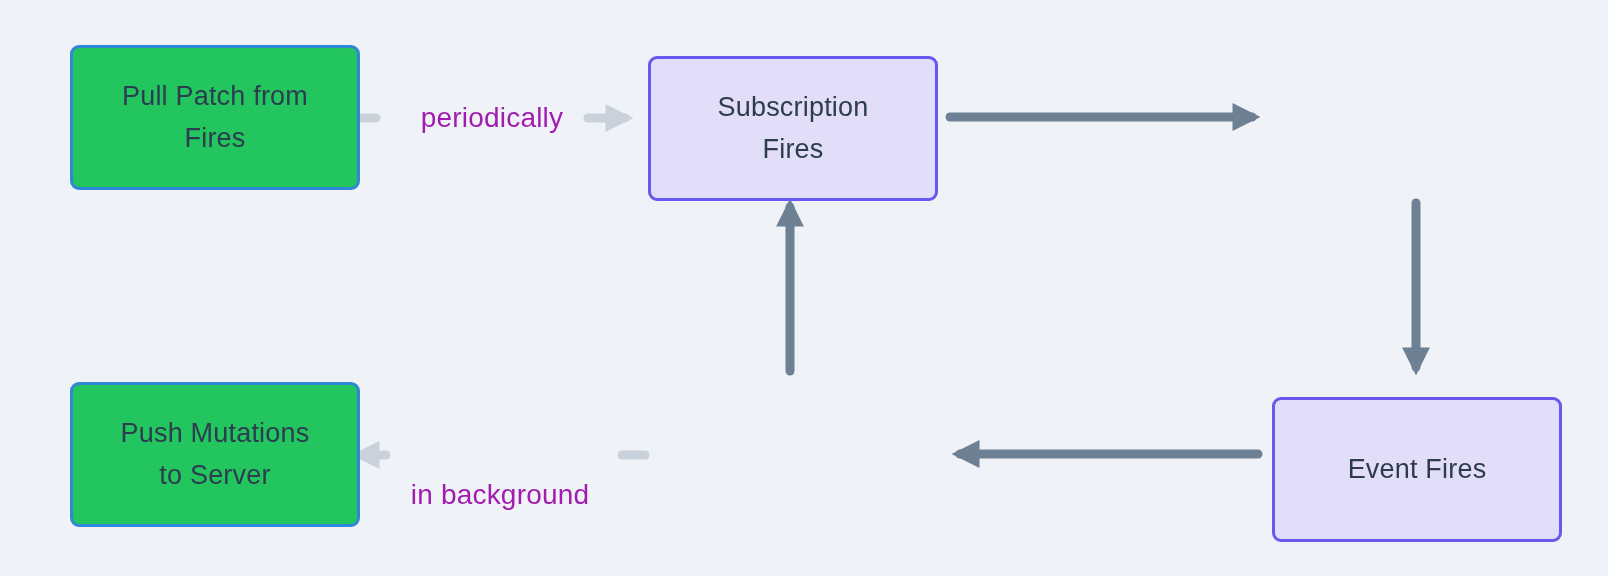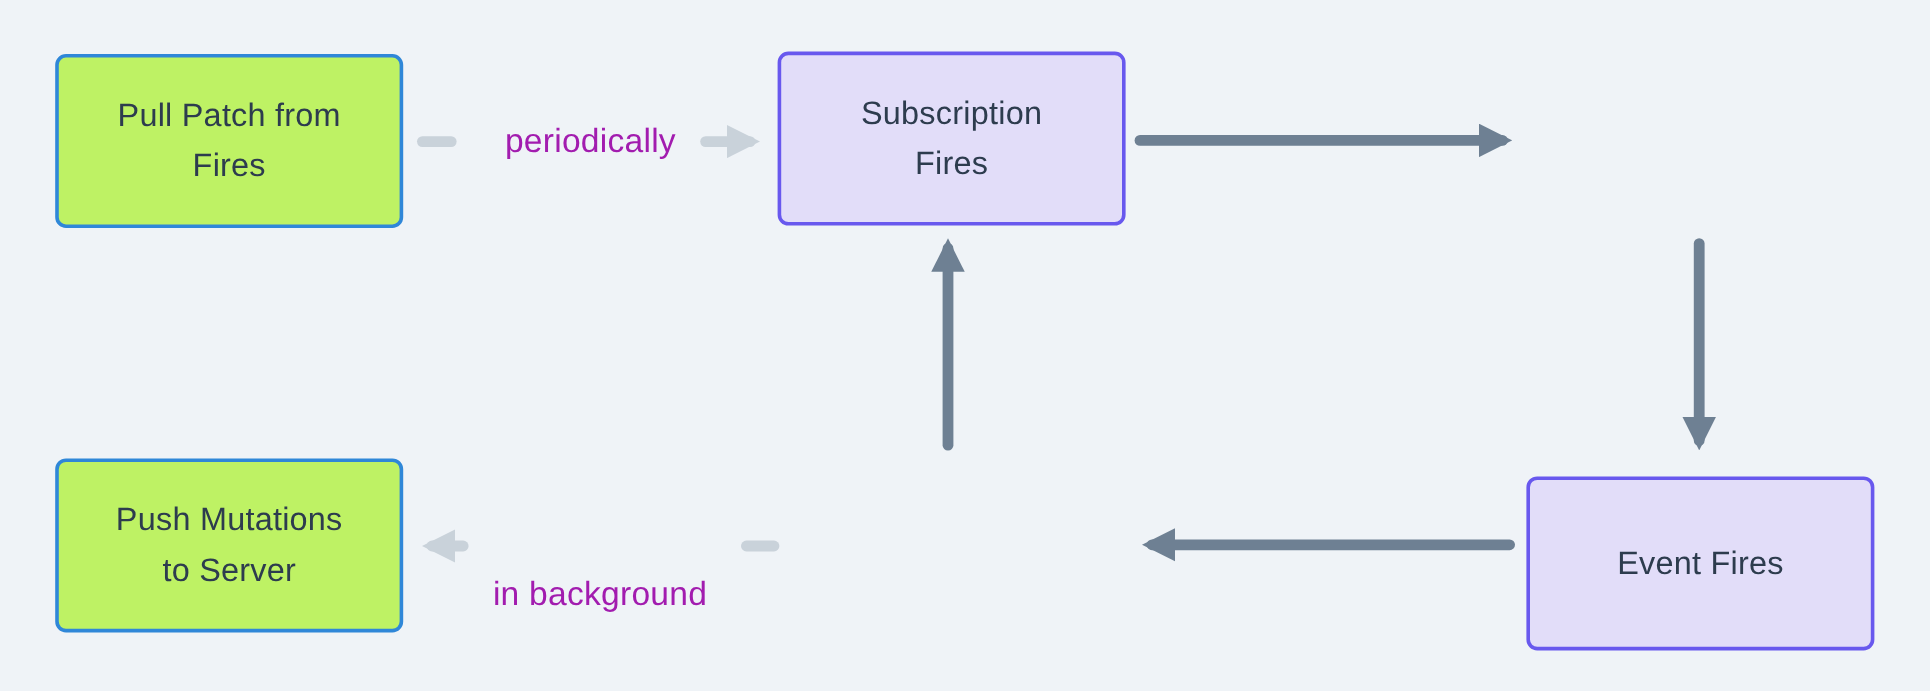--- a/index.html
+++ b/index.html
@@ -26,21 +26,21 @@
     flex-direction: column;
     align-items: center;
     justify-content: center;
     text-align: center;
     font-size: 27px;
     font-weight: 500;
     line-height: 1.55;
     color: #2d3c4e;
     letter-spacing: 0.2px;
   }
-  .node.blue   { background: #bef264; border: 3.5px solid #2f87d8; }
+  .node.blue   { background: #22c55e; border: 3.5px solid #2f87d8; margin-left: 24px; }
   .node.purple { background: #e2ddf9; border: 3.5px solid #6858ee; }
   .node span { display: block; }
   .node span:empty { display: none; }
   .edge-label {
     position: absolute;
     transform: translate(-50%, -50%);
     font-size: 28px;
     font-weight: 500;
     color: #a21caf;
     white-space: nowrap;
@@ -87,21 +87,21 @@
       <line x1="622" y1="455" x2="645" y2="455" stroke="#c9d2da" stroke-width="9" stroke-linecap="round"></line>
       <line x1="386" y1="455" x2="360" y2="455" stroke="#c9d2da" stroke-width="9" stroke-linecap="round" marker-end="url(#ah-light)"></line>
     </g>
   </svg>
 
   <div class="node blue" style="left:46px; top:45px;">
     <span>Pull Patch from</span>
     <span>Fires</span>
   </div>
 
-  <div class="node purple" style="left:648px; top:43px;">
+  <div class="node purple" style="left:648px; top:56px;">
     <span>Subscription</span>
     <span>Fires</span>
   </div>
 
 
   <div class="node blue" style="left:46px; top:382px;">
     <span>Push Mutations</span>
     <span>to Server</span>
   </div>
 

